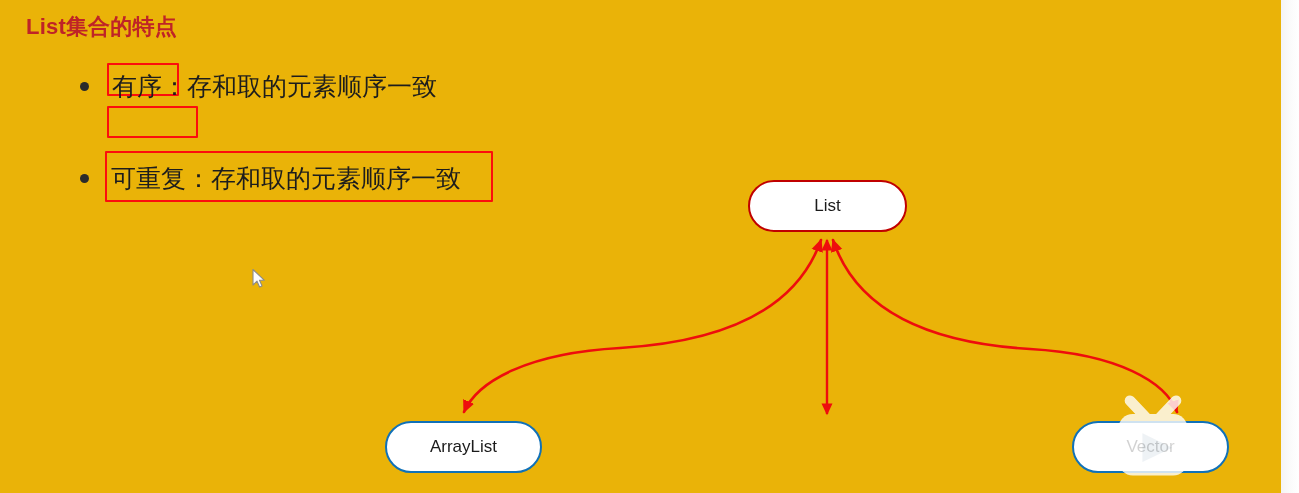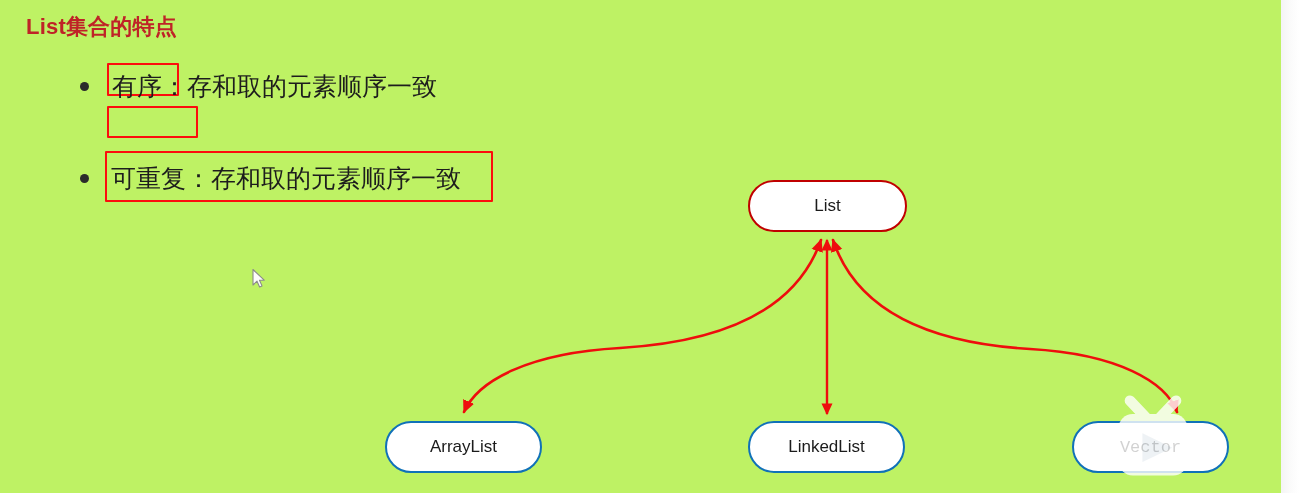--- a/index.html
+++ b/index.html
@@ -14,21 +14,21 @@
     position: relative;
     font-family: "Liberation Sans", "DejaVu Sans", sans-serif;
     -webkit-font-smoothing: antialiased;
   }
 
   
   #slide {
     position: absolute;
     left: 0; top: 0;
     width: 1281px; height: 493px;
-    background: #bef264;
+    background: #eab308;
     overflow: hidden;
   }
 
   
   #page-gutter {
     position: absolute;
     left: 1281px; top: 0;
     width: 18px; height: 493px;
     background: linear-gradient(to right, #f4f4f5 0%, #fafafa 45%, #ffffff 100%);
   }
@@ -126,21 +126,21 @@
     width: 157px; height: 52px;
     border: 2.5px solid #1071b8;
     border-radius: 26px;
   }
   #node-vector {
     left: 1072px; top: 421px;
     width: 157px; height: 52px;
     border: 2.5px solid #1071b8;
     border-radius: 26px;
   }
-  #node-vector .node-label { position: relative; z-index: 0; font-family: Liberation Mono, monospace; }
+  #node-vector .node-label { position: relative; z-index: 0; }
 
   
   #player-logo {
     position: absolute;
     left: 1104px; top: 393px;
     width: 98px; height: 96px;
     pointer-events: none;
   }
 
   
@@ -196,23 +196,20 @@
   </svg>
 
   <div class="node" id="node-arraylist">
     <span class="node-label">ArrayList</span>
   </div>
 
   <div class="node" id="node-list">
     <span class="node-label">List</span>
   </div>
 
-  <div class="node" id="node-linkedlist">
-    <span class="node-label">LinkedList</span>
-  </div>
 
   <div class="node" id="node-vector">
     <span class="node-label">Vector</span>
   </div>
 
   <svg id="player-logo" viewBox="0 0 100 100" xmlns="http://www.w3.org/2000/svg">
     <g opacity="0.80">
 
       <path d="M 26 8 L 43 26" stroke="#ffffff" stroke-width="11" stroke-linecap="round" fill="none"></path>
 

